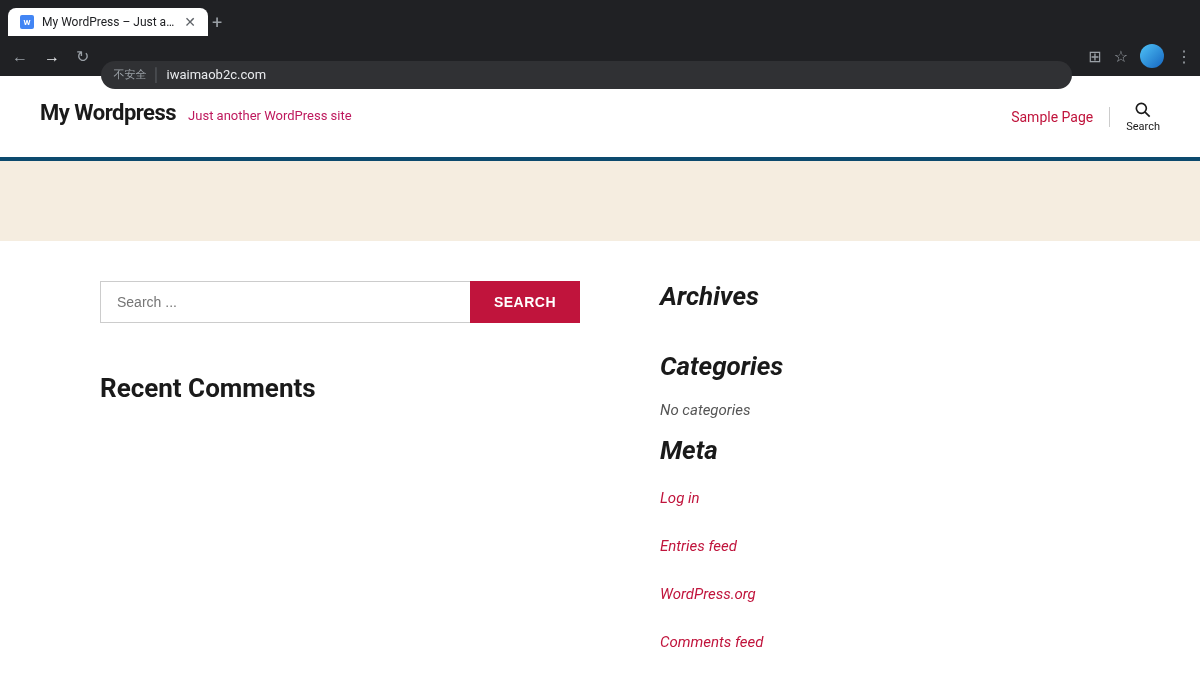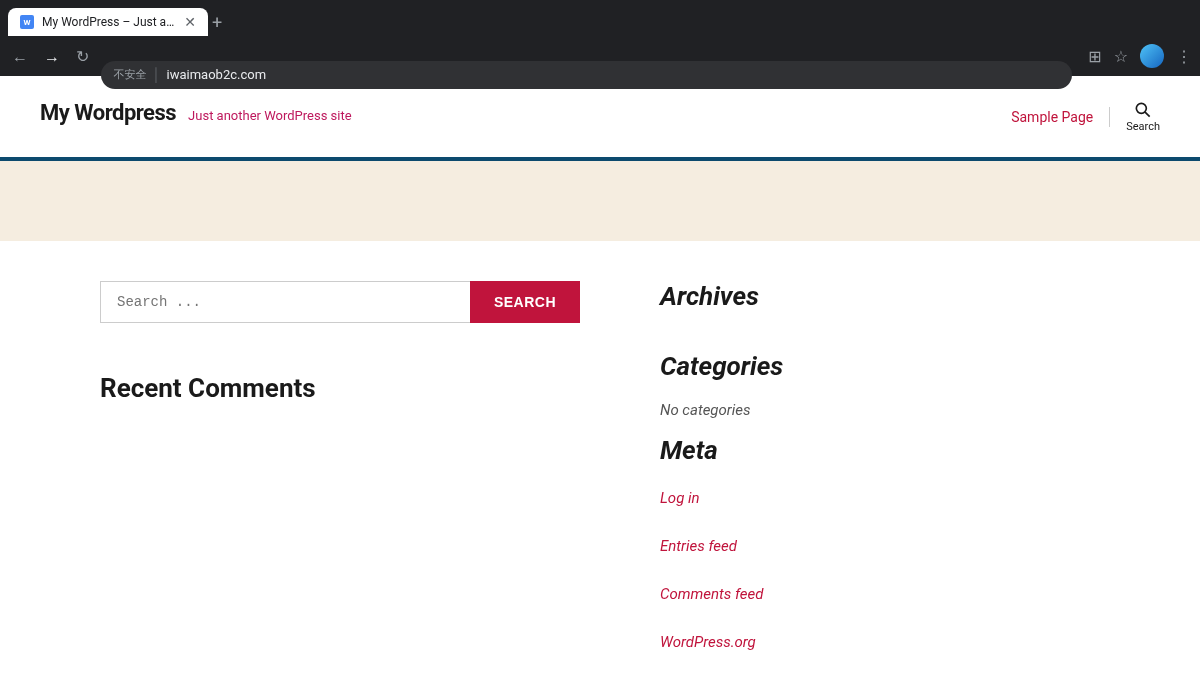--- a/index.html
+++ b/index.html
@@ -203,21 +203,20 @@
     }
     .search-input {
       flex: 1;
       border: 1px solid #ccc;
       border-right: none;
       padding: 12px 16px;
       font-size: 14px;
       color: #15803d;
       outline: none;
       background: #fff;
-      font-family: Liberation Mono, monospace;
     }
     .search-button {
       background: #c0143c;
       color: #fff;
       border: none;
       padding: 12px 24px;
       font-size: 14px;
       font-weight: 700;
       letter-spacing: 0.5px;
       cursor: pointer;
@@ -343,22 +342,22 @@
         <h2 class="widget-title">Categories</h2>
         <p class="no-categories">No categories</p>
       </div>
 
       <div class="meta-section">
         <h2 class="widget-title">Meta</h2>
         <div class="meta-links">
 
         <a class="meta-link" href="#">Log in</a>
             <a class="meta-link" href="#">Entries feed</a>
+            <a class="meta-link" href="#">WordPress.org</a>
             <a class="meta-link" href="#">Comments feed</a>
-            <a class="meta-link" href="#">WordPress.org</a>
           </div>
       </div>
 
     </div>
 
   </main>
 
 </div>
 
 </body></html>

